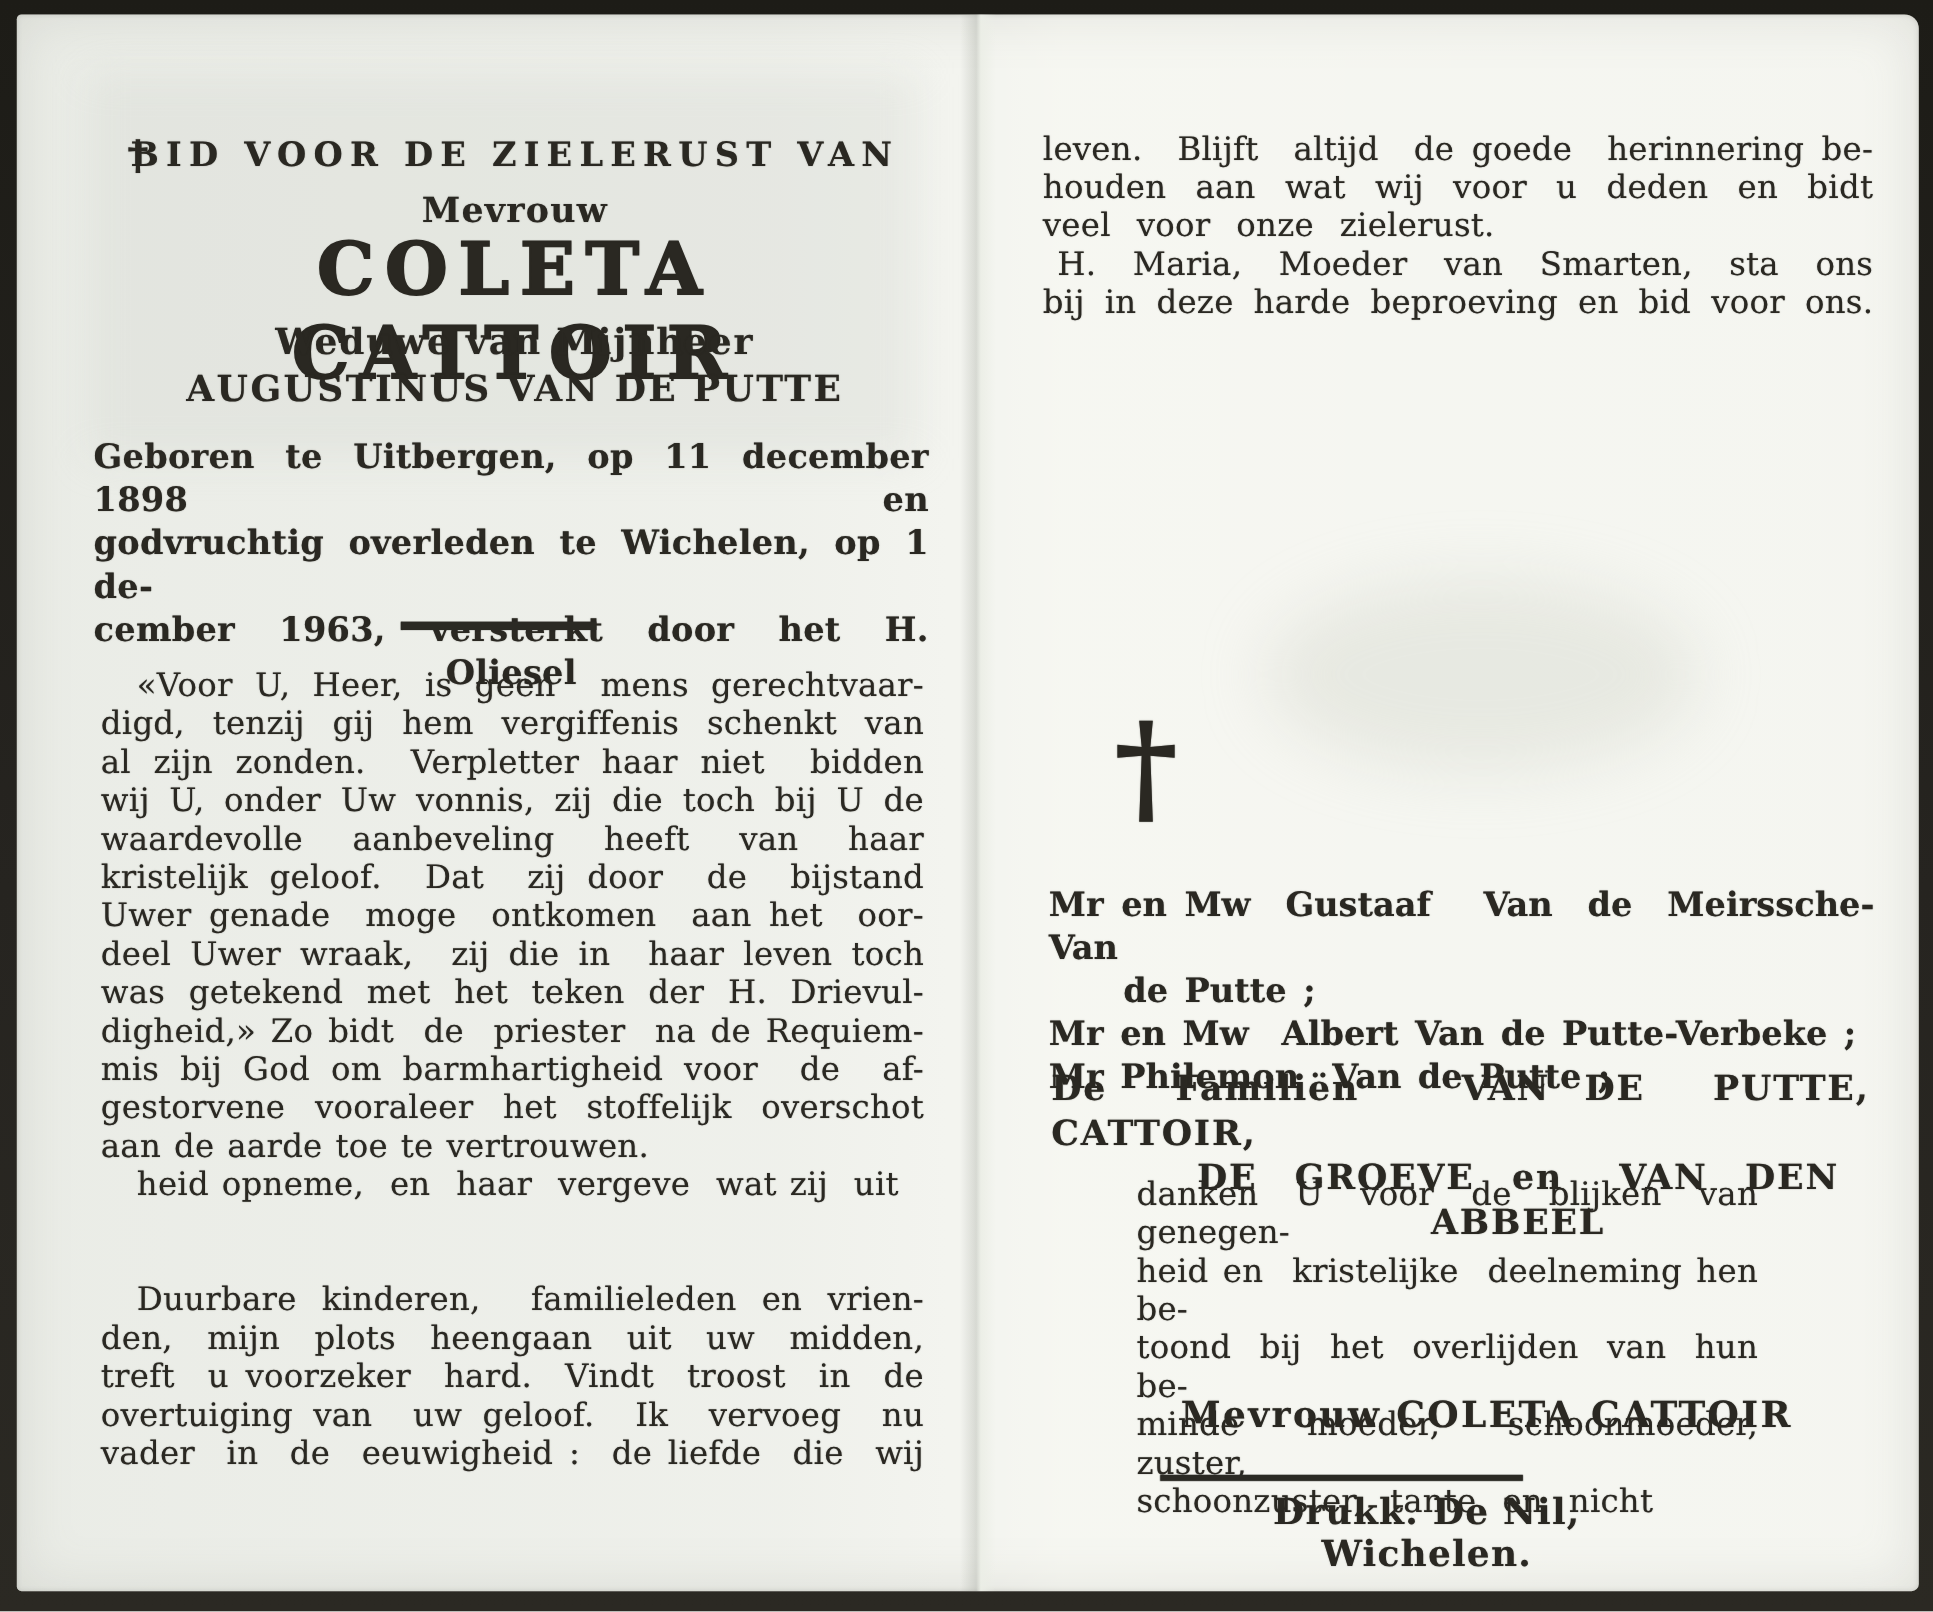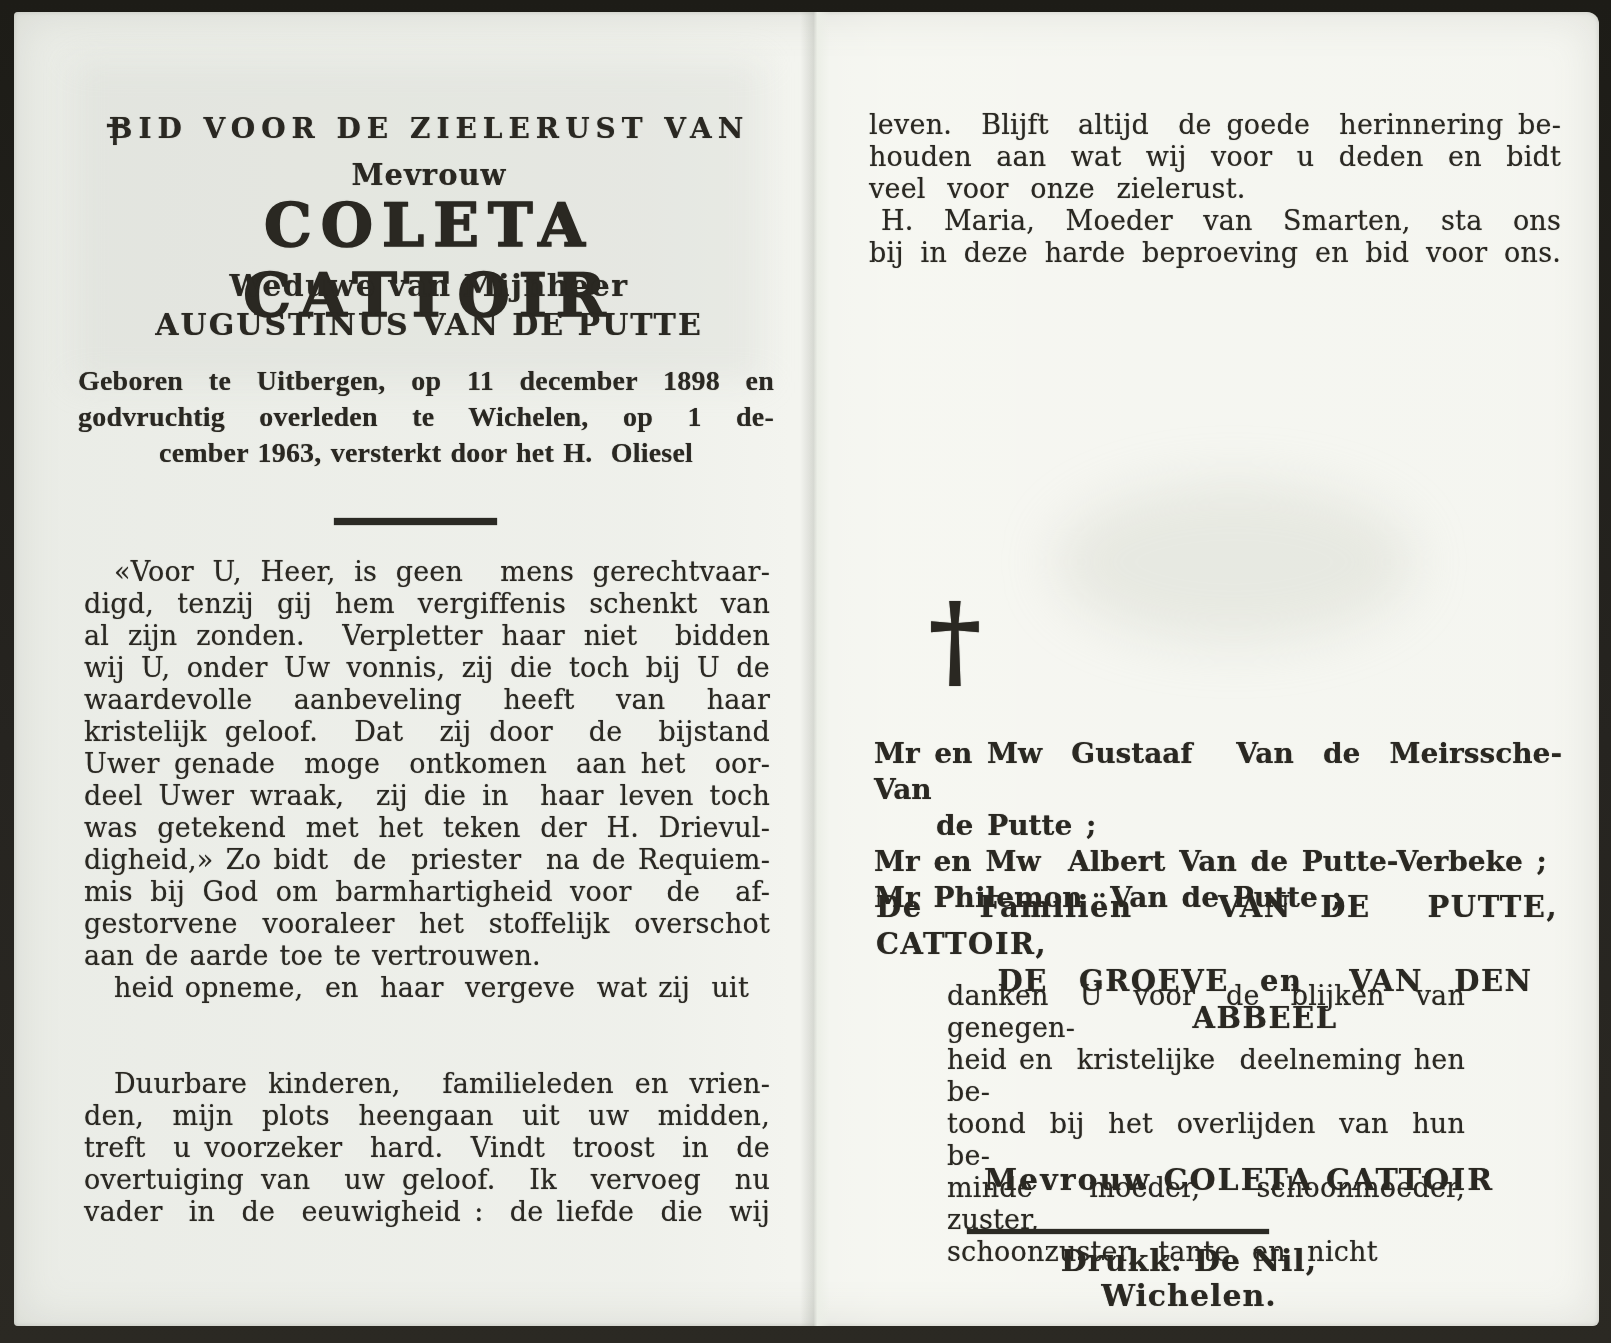--- a/index.html
+++ b/index.html
@@ -54,21 +54,21 @@
   .mourners .line { text-align:left; }
   .mourners .line:first-child { text-align: justify; text-align-last: justify; }
   .mourners .line:nth-child(2) { padding-left: 62px; }
   .families .line { text-align:center; }
   .families .line:first-child { text-align: justify; text-align-last: justify; }
   .families .line:nth-child(2) { padding-left: 96px; }
 
   .body-text { font-size:27px; font-weight:400; line-height:32px; letter-spacing:0.2px; word-spacing:2px;
                text-shadow: 0 0 1px rgba(42,40,34,0.55); }
   .vitals-text { font-size:28px; font-weight:700; line-height:36px; letter-spacing:0.2px; word-spacing:2px;
-               text-shadow: 0 0 1px rgba(42,40,34,0.55); font-family: Liberation Serif, serif; }
+               text-shadow: 0 0 1px rgba(42,40,34,0.55); }
 
   .hdr { text-align:center; font-weight:700; text-shadow:0 0 1px rgba(42,40,34,0.5); }
   #lp-header      { left:70px;  top:100px; width:690px; font-size:28px; letter-spacing:6px; }
   #lp-header-cross{ position:absolute; left:22px; top:-2px; font-size:34px; letter-spacing:0; }
   #lp-mevrouw     { left:70px;  top:146px; width:690px; font-size:29px; letter-spacing:1px; }
   #lp-name        { left:58px;  top:178px; width:714px; font-size:60px; letter-spacing:9px;
                     -webkit-text-stroke:1.6px #2a2822; text-shadow:0 0 1.5px rgba(40,38,32,0.8); }
   #lp-weduwe      { left:70px;  top:256px; width:690px; font-size:30px; letter-spacing:1.5px; }
   #lp-husband     { left:70px;  top:295px; width:690px; font-size:30px; letter-spacing:2px; }
 

